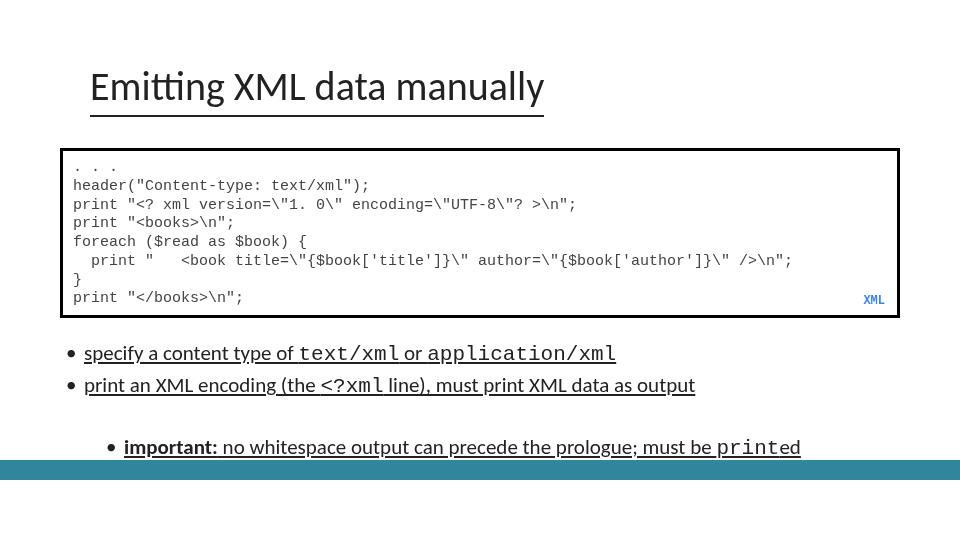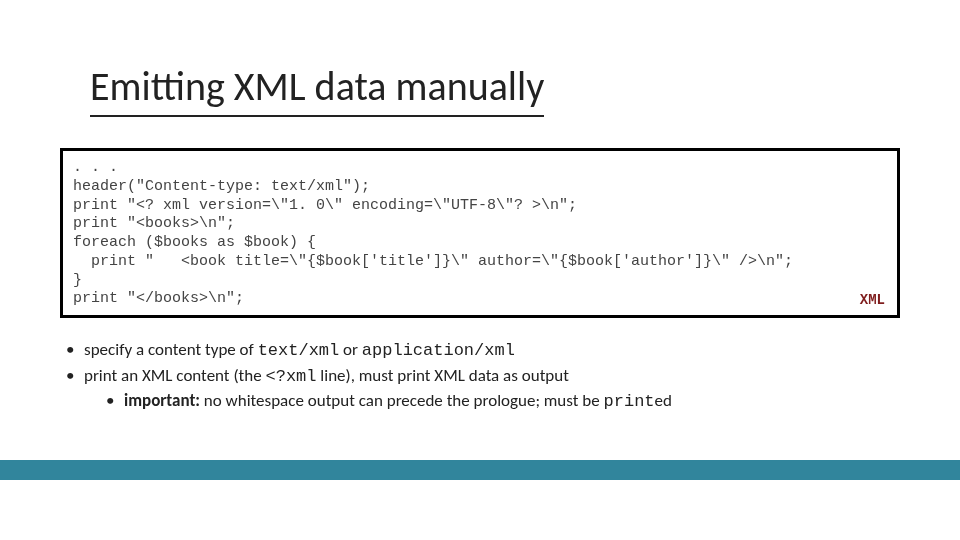--- a/index.html
+++ b/index.html
@@ -42,50 +42,52 @@
     color: #444;
   }
   .codebox .code-line {
     white-space: pre;
   }
   .xml-tag {
     position: absolute;
     right: 12px;
     bottom: 6px;
     font-family: "Courier New", Courier, monospace;
-    font-size: 14px;
-    color: #7f1d1d;
+    font-size: 12px;
+    color: #3b82f6;
     font-weight: bold;
   }
   .bullets {
     position: absolute;
     top: 338px;
     left: 60px;
     width: 840px;
-    font-size: 17px;
+    font-size: 21px;
     line-height: 1.45;
+    text-decoration: underline;
   }
   .bullets ul {
     list-style: none;
     margin: 0;
     padding: 0;
   }
   .bullets li {
     position: relative;
     padding-left: 24px;
   }
   .bullets li::before {
     content: "•";
     position: absolute;
     left: 6px;
     top: 0;
   }
   .bullets ul ul li {
     padding-left: 24px;
     margin-left: 16px;
+    margin-top: 29px;
   }
   .mono {
     font-family: "Courier New", Courier, monospace;
   }
   .bold { font-weight: 700; }
   .footer-bar {
     position: absolute;
     left: 0;
     bottom: 0;
     width: 100%;
@@ -98,34 +100,34 @@
 
 <div class="slide">
 
   <div class="title">Emitting XML data manually</div>
 
   <div class="codebox">
     <div class="code-line">. . .</div>
     <div class="code-line">header("Content-type: text/xml");</div>
     <div class="code-line">print "&lt;? xml version=\"1. 0\" encoding=\"UTF-8\"? &gt;\n";</div>
     <div class="code-line">print "&lt;books&gt;\n";</div>
-    <div class="code-line">foreach ($books as $book) {</div>
+    <div class="code-line">foreach ($read as $book) {</div>
     <div class="code-line">  print "   &lt;book title=\"{$book['title']}\" author=\"{$book['author']}\" /&gt;\n";</div>
     <div class="code-line">}</div>
     <div class="code-line">print "&lt;/books&gt;\n";</div>
     <span class="xml-tag">XML</span>
   </div>
 
   <div class="bullets">
     <ul>
       <li>
         <span>specify a content type of </span><span class="mono">text/xml</span><span> or </span><span class="mono">application/xml</span>
       </li>
       <li>
-        <span>print an XML content (the </span><span class="mono">&lt;?xml</span><span> line), must print XML data as output</span>
+        <span>print an XML encoding (the </span><span class="mono">&lt;?xml</span><span> line), must print XML data as output</span>
         <ul>
           <li>
             <span class="bold">important:</span><span> no whitespace output can precede the prologue; must be </span><span class="mono">print</span><span>ed</span>
           </li>
         </ul>
       </li>
     </ul>
   </div>
 
   <div class="footer-bar"></div>

